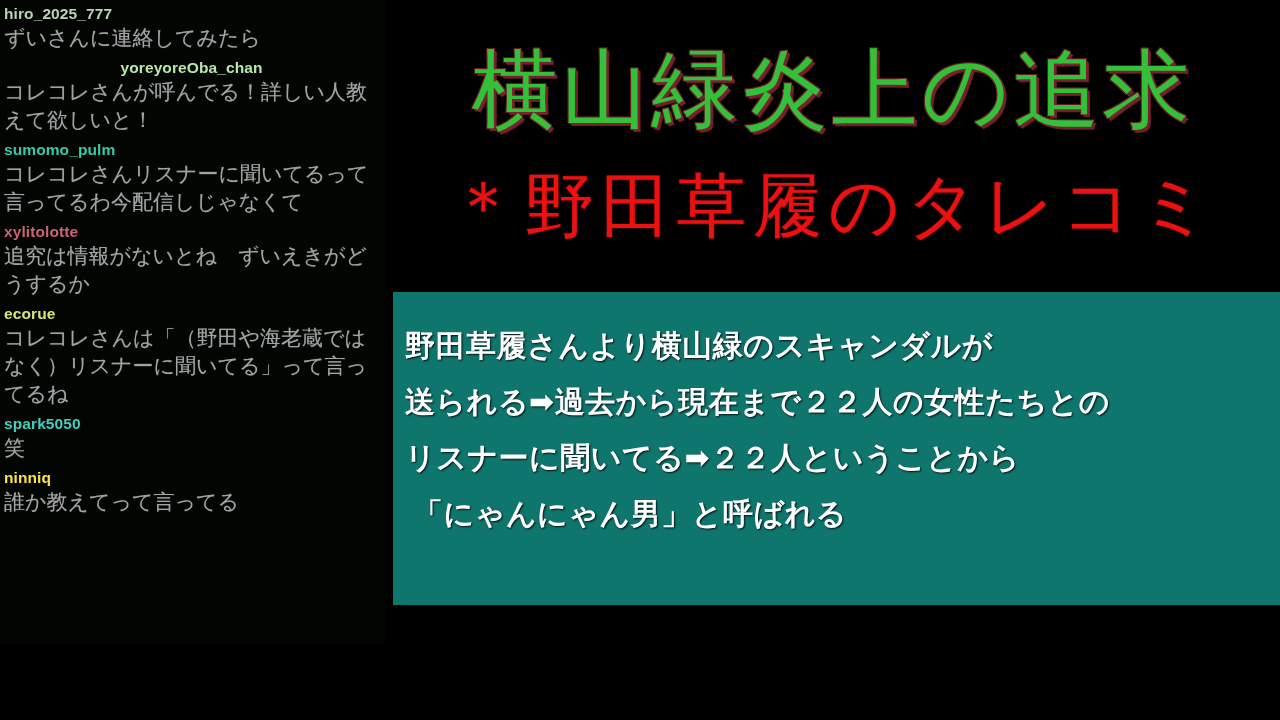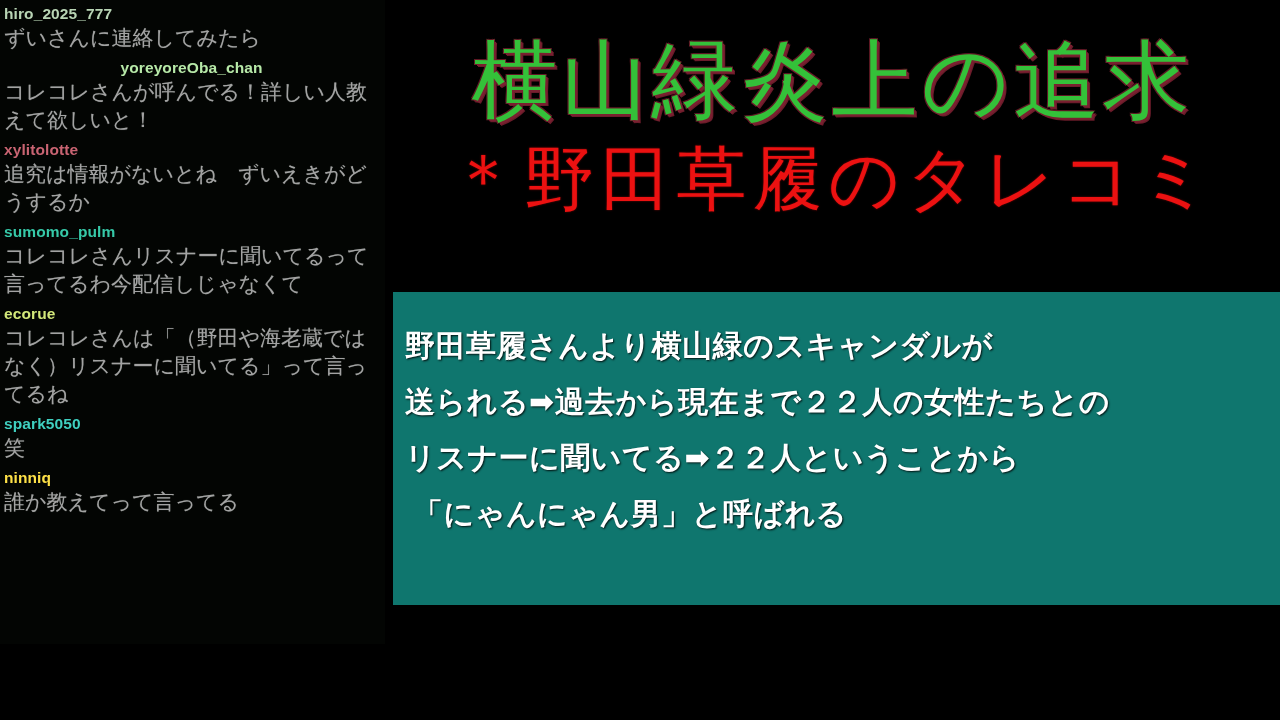--- a/index.html
+++ b/index.html
@@ -90,23 +90,25 @@
     font-weight: 400;
     color: #34c139;
     letter-spacing: 4px;
     white-space: nowrap;
     text-shadow:
        2px 2px 0 #7a2030,
        3px 3px 0 #6b1c2a,
       -1px -1px 0 #5e1824,
        1px -1px 0 #6b1c2a,
       -1px  1px 0 #6b1c2a;
+    margin-top: 9px;
   }
   #subheadline {
     display: block;
+    margin-top: 18px;
     font-family: "DejaVu Serif", "Liberation Serif", serif;
     font-size: 70px;
     line-height: 86px;
     font-weight: 400;
     color: #ec1111;
     letter-spacing: 6px;
     white-space: nowrap;
     text-shadow: 0 0 2px rgba(236,17,17,0.55);
   }
 
@@ -146,27 +148,27 @@
       <span class="chat-user" style="color: rgb(184, 212, 180);">hiro_2025_777</span>
       <span class="chat-body">ずいさんに連絡してみたら</span>
     </div>
 
     <div class="chat-msg">
       <span class="chat-user" style="color: rgb(183, 233, 168); text-align: center;">yoreyoreOba_chan</span>
       <span class="chat-body">コレコレさんが呼んでる！詳しい人教えて欲しいと！</span>
     </div>
 
     <div class="chat-msg">
+      <span class="chat-user" style="color: rgb(54, 201, 168);">sumomo_pulm</span>
+      <span class="chat-body">コレコレさんリスナーに聞いてるって言ってるわ今配信しじゃなくて</span>
+    </div>
+
+    <div class="chat-msg">
       <span class="chat-user" style="color: rgb(201, 100, 114);">xylitolotte</span>
       <span class="chat-body">追究は情報がないとね　ずいえきがどうするか</span>
-    </div>
-
-    <div class="chat-msg">
-      <span class="chat-user" style="color: rgb(54, 201, 168);">sumomo_pulm</span>
-      <span class="chat-body">コレコレさんリスナーに聞いてるって言ってるわ今配信しじゃなくて</span>
     </div>
 
     <div class="chat-msg">
       <span class="chat-user" style="color: rgb(211, 232, 122);">ecorue</span>
       <span class="chat-body">コレコレさんは「（野田や海老蔵ではなく）リスナーに聞いてる」って言ってるね</span>
     </div>
 
     <div class="chat-msg">
       <span class="chat-user" style="color: rgb(63, 208, 192);">spark5050</span>
       <span class="chat-body">笑</span>

